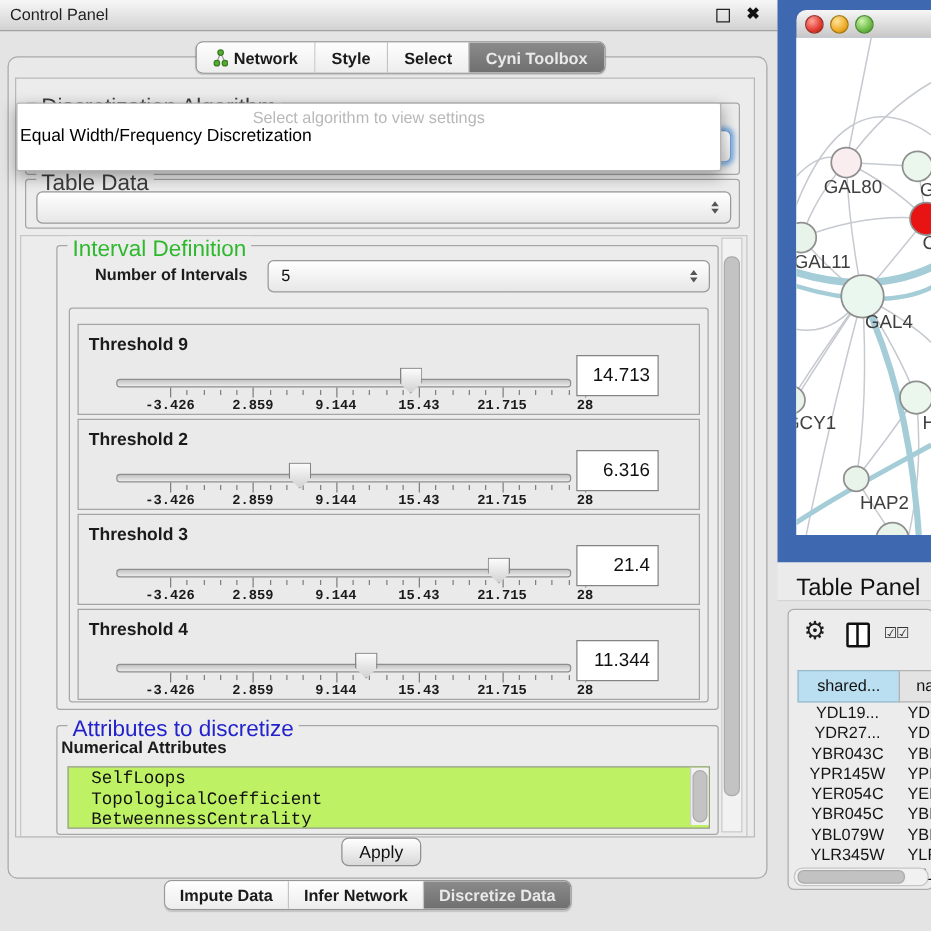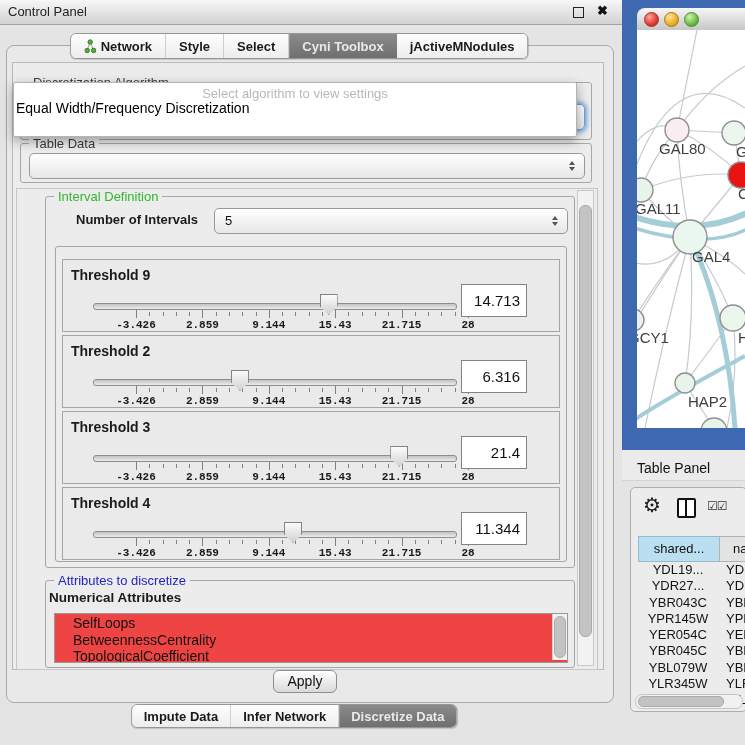--- a/index.html
+++ b/index.html
@@ -22,21 +22,21 @@
   .botseg{top:704px;left:50%;transform:translateX(-74%);height:22px;}
   .botseg .sg{padding:0 12px;}
   
   .outer-box{position:absolute;left:6px;top:45px;width:606px;height:656px;background:#e9e9e9;
      border:1px solid #a9a9a9;border-radius:8px;}
   .inner-panel{position:absolute;left:12px;top:62px;width:590px;height:606px;background:#ececec;
      border:1px solid #b9b9b9;}
   .viewport{position:absolute;left:16px;top:188px;width:580px;height:480px;border:1px solid #c6c6c6;}
   
   .group{position:absolute;border:1px solid #a6a6a6;border-radius:3px;}
-  .group>.gtitle{position:absolute;top:-8px;left:8px;background:#ececec;padding:0 4px;font-size:13px;}
+  .group>.gtitle{position:absolute;top:-8px;left:8px;background:#ececec;padding:0 4px;font-size:18px;}
   .gt-blue{color:#2323cc;}
   .gt-green{color:#2eb82e;}
   .gt-dark{color:#3c3c3c;}
   
   .combo{position:absolute;background:linear-gradient(#ffffff,#e7e7e7);border:1px solid #999;
      border-radius:5px;font-size:13px;color:#111;}
   .combo .cval{position:absolute;left:10px;top:0;line-height:24px;}
   .combo .spin{position:absolute;right:9px;top:50%;transform:translateY(-50%);display:flex;flex-direction:column;gap:2px;align-items:center;}
   .combo .spin .up{width:0;height:0;border-left:3.5px solid transparent;border-right:3.5px solid transparent;border-bottom:4.5px solid #555;}
   .combo .spin .dn{width:0;height:0;border-left:3.5px solid transparent;border-right:3.5px solid transparent;border-top:4.5px solid #555;}
@@ -56,39 +56,39 @@
   .thr-handle{position:absolute;top:0;width:16px;height:19px;background:linear-gradient(#fbfbfb,#d2d2d2);
      border:1px solid #838383;clip-path:polygon(0 0,100% 0,100% 58%,50% 100%,0 58%);}
   .thr-ticks{position:absolute;left:43px;top:16px;width:332px;height:8px;}
   .thr-ticks i{position:absolute;top:2px;width:1px;height:4px;background:#808080;}
   .thr-ticks i.major{top:0;height:8px;}
   .thr-labels{position:absolute;left:43px;top:25px;width:332px;height:12px;}
   .thr-labels span{position:absolute;transform:translateX(-50%);font-size:11px;font-weight:bold;color:#1a1a1a;white-space:nowrap;}
   .thr-value{position:absolute;left:398px;top:24px;width:58px;height:31px;border:1px solid #838383;background:#fff;
      font-family:"Liberation Sans",sans-serif;font-size:15px;text-align:right;padding:0 6px 0 0;color:#111;}
   
-  .attr-list{position:absolute;left:8px;top:32px;width:512px;height:48px;background:#ef4444;border:1px solid #9a9a9a;overflow:hidden;}
+  .attr-list{position:absolute;left:8px;top:32px;width:512px;height:48px;background:#bef264;border:1px solid #9a9a9a;overflow:hidden;font-family:Liberation Mono, monospace;}
   .attr-list ul{margin:0;padding:1px 0 0 18px;list-style:none;}
   .attr-list li{font-size:14px;line-height:16.5px;color:#111;}
   .vscroll{position:absolute;background:#f2f2f2;border:1px solid #c9c9c9;}
   .vthumb{position:absolute;left:1px;background:#c3c3c3;border:1px solid #ababab;border-radius:6px;}
   
   .apply-btn{position:absolute;left:273px;top:670px;width:62px;height:21px;border:1px solid #8f8f8f;border-radius:6px;
      background:linear-gradient(#ffffff,#d9d9d9);font-size:14px;text-align:center;line-height:20px;color:#111;}
   
   .net-frame{position:absolute;left:622px;top:0;width:123px;height:450px;background:#3e68af;}
   .net-titlebar{position:absolute;left:15px;top:8px;width:108px;height:22px;border-top-left-radius:8px;
      background:linear-gradient(#f6f6f6,#c7c7c7);border-bottom:1px solid #8e8e8e;}
   .light{position:absolute;top:4px;width:13px;height:13px;border-radius:50%;}
   .light.red{left:7px;background:radial-gradient(circle at 35% 30%,#ffa39b,#e23b30 60%,#a81d13);border:1px solid #993028;}
   .light.yellow{left:27px;background:radial-gradient(circle at 35% 30%,#ffe49a,#eeac28 60%,#c07f0a);border:1px solid #a5790f;}
   .light.green{left:47px;background:radial-gradient(circle at 35% 30%,#cff5b0,#6dbb46 60%,#3f8f22);border:1px solid #4c8a33;}
   .net-canvas{position:absolute;left:15px;top:30px;width:108px;height:398px;background:#fff;overflow:hidden;}
   .tp-strip{position:absolute;left:622px;top:450px;width:123px;height:30px;background:#ebebeb;border-bottom:1px solid #d4d4d4;}
-  .tp-title{position:absolute;left:15px;top:10px;font-size:14px;color:#111;}
+  .tp-title{position:absolute;left:15px;top:10px;font-size:19px;color:#111;}
   .sub-panel{position:absolute;left:630px;top:487px;width:115px;height:223px;background:#ececec;
      border:1px solid #aeaeae;border-radius:5px;overflow:hidden;}
   .gear{position:absolute;left:12px;top:6px;font-size:20px;color:#1d1d1d;line-height:22px;}
   .split-ic{position:absolute;left:46px;top:10px;width:15px;height:16px;border:2px solid #111;border-radius:2px;background:#fff;}
   .split-ic:before{content:"";position:absolute;left:6px;top:0;width:2px;height:100%;background:#111;}
   .checks{position:absolute;left:76px;top:11px;font-size:12px;letter-spacing:-1px;color:#333;}
   .tbl-hdr{position:absolute;top:48px;left:7px;height:25px;}
   .hcell1{position:absolute;left:0;top:0;width:80px;height:24px;background:#badff1;border:1px solid #97b9c8;
      font-size:13px;text-align:center;line-height:24px;color:#111;}
   .hcell2{position:absolute;left:81px;top:0;width:45px;height:24px;background:#e3e3e3;border:1px solid #b2b2b2;
@@ -129,23 +129,20 @@
       <span>Network</span>
     </div>
     <div class="sg">
         <span>Style</span>
       </div>
     <div class="sg">
         <span>Select</span>
       </div>
     <div class="sg active">
         <span>Cyni Toolbox</span>
-      </div>
-    <div class="sg">
-        <span>jActiveMNodules</span>
       </div>
   </div>
 
   <div class="group" style="left:20px;top:82px;width:570px;height:56px;">
     <span class="gtitle gt-dark">Discretization Algorithm</span>
     <div class="combo focus-ring" style="left:8px;top:21px;width:554px;height:24px;">
       <span class="spin">
           <i class="up"></i>
           <i class="dn"></i>
         </span>
@@ -363,22 +360,22 @@
         </div>
     </div>
   </div>
 
   <div class="group" style="left:45px;top:580px;width:528px;height:86px;">
     <span class="gtitle gt-blue">Attributes to discretize</span>
     <span class="lbl-bold" style="position:absolute;left:3px;top:9px;font-size:13.5px;">Numerical Attributes</span>
     <div class="attr-list">
       <ul id="attr-host">
           <li>SelfLoops</li>
+          <li>TopologicalCoefficient</li>
           <li>BetweennessCentrality</li>
-          <li>TopologicalCoefficient</li>
         </ul>
       <div class="vscroll" style="right:0;top:0;width:14px;height:46px;border:none;border-left:1px solid #cfcfcf;">
         <div class="vthumb" style="top:2px;width:10px;height:40px;"></div>
       </div>
     </div>
   </div>
 
   <div class="apply-btn">Apply</div>
 
   <div class="seg botseg">

